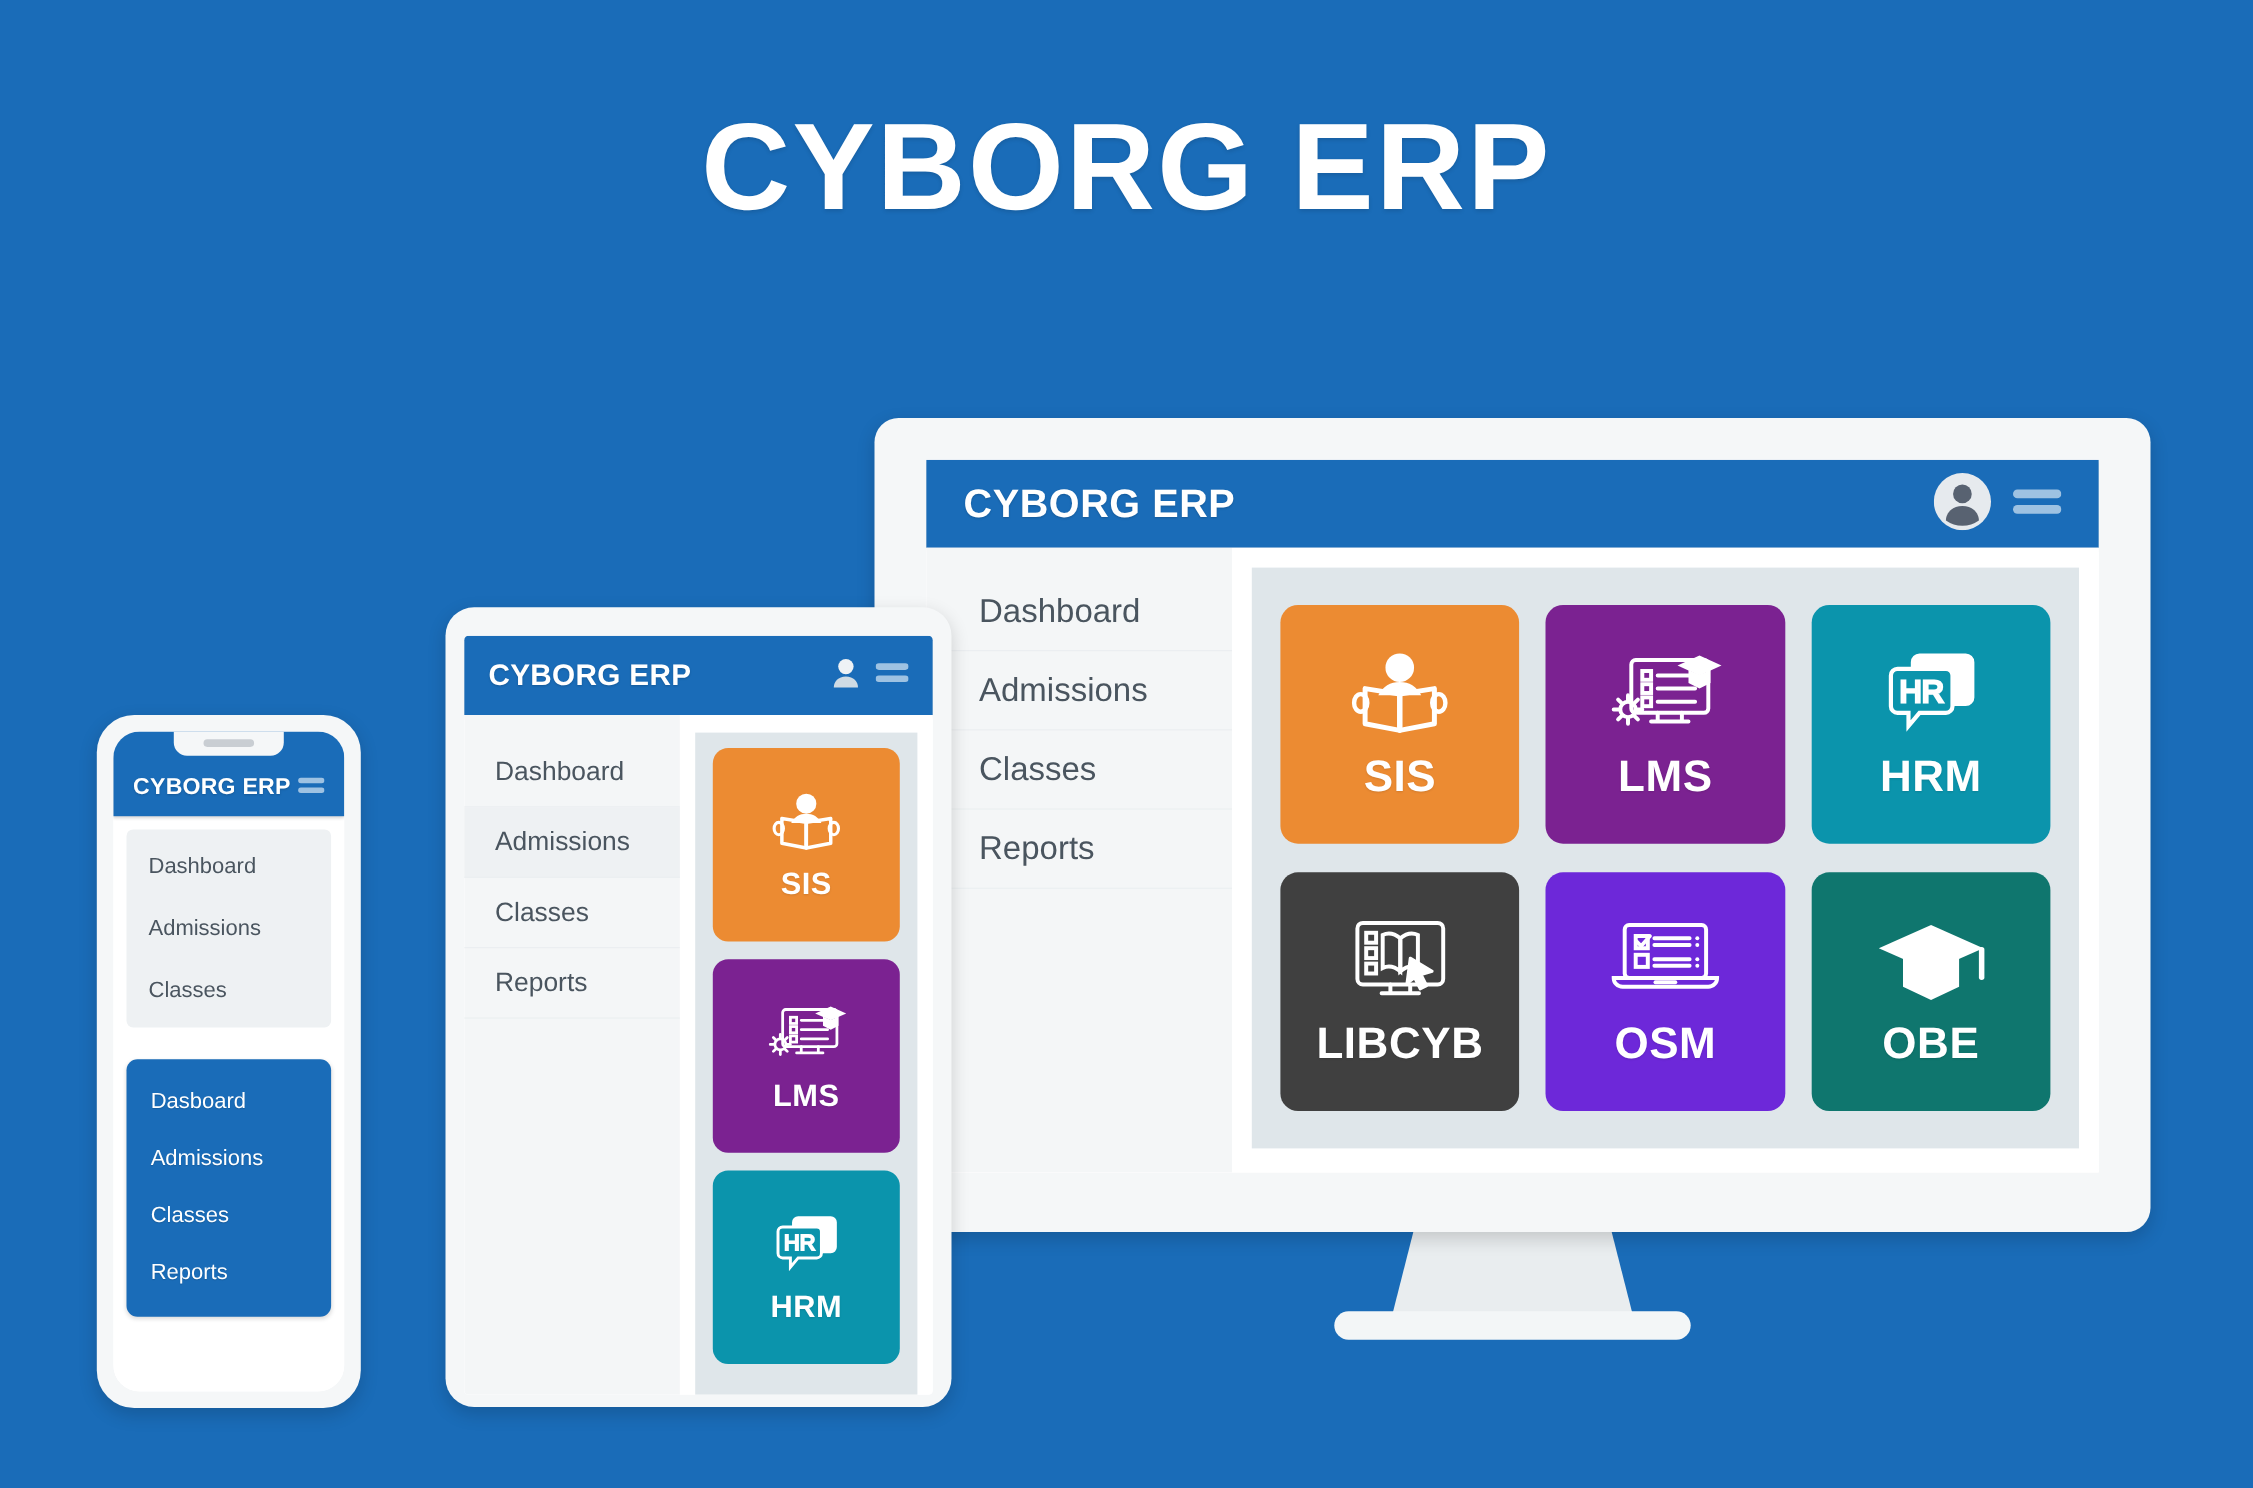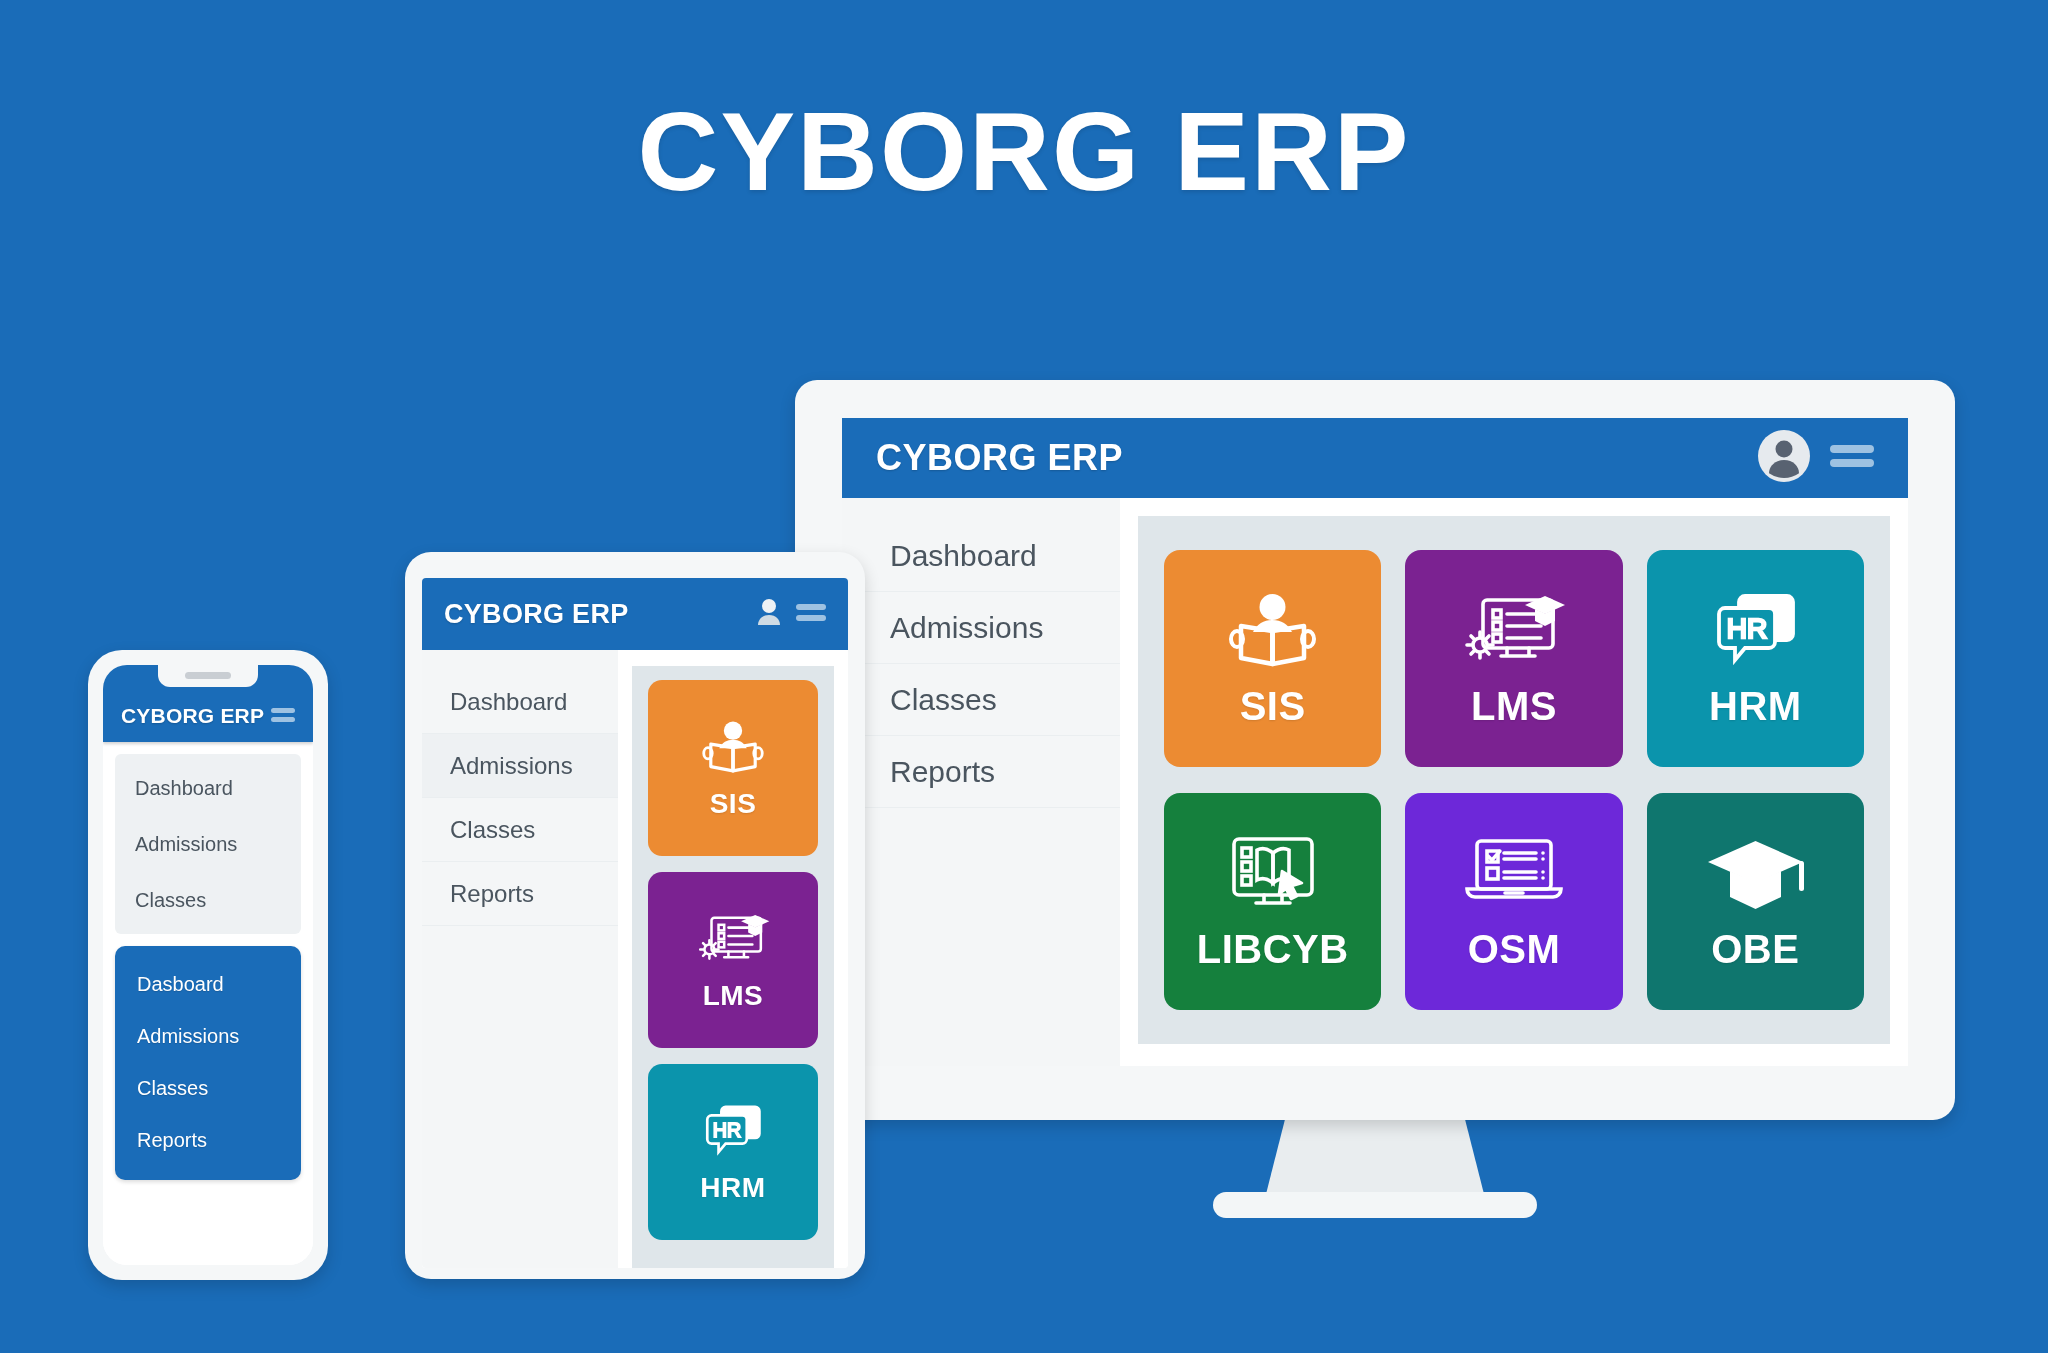--- a/index.html
+++ b/index.html
@@ -120,21 +120,21 @@
     width:46px; height:7px; background:#c9ced3; border-radius:4px;
   }
   #phone-topbar .brand {
     color:#fff; font-size:21px; font-weight:bold; letter-spacing:.2px;
     text-shadow:0 1px 2px rgba(0,0,0,.18);
   }
   #phone-body { padding:12px 12px 14px 12px; background:#fff; height:523px; }
   #phone-nav-light { background:#eef1f3; border-radius:6px; padding:6px 0; }
   .ph-nav-item { height:56px; display:flex; align-items:center; padding-left:20px; font-size:20px; color:#4a555f; }
   #phone-nav-blue {
-    margin-top:12px; background:#1a6cb8; border-radius:10px; padding:12px 0 14px 0;
+    margin-top:29px; background:#1a6cb8; border-radius:10px; padding:12px 0 14px 0;
     box-shadow:0 2px 4px rgba(0,0,0,.14);
   }
   .ph-nav-blue-item {
     height:52px; display:flex; align-items:center; padding-left:22px;
     font-size:20px; color:#ffffff; text-shadow:0 1px 1px rgba(0,0,0,.15);
   }
 
   
   .tile {
     border-radius:16px; display:flex; flex-direction:column;
@@ -252,21 +252,21 @@
             <span class="tile-ico">
               <svg viewBox="0 0 105 90" width="105" height="90" fill="none" stroke="#fff" stroke-width="3.8">
                 <path d="M42 8h42a6 6 0 0 1 6 6v32a6 6 0 0 1-6 6H42a6 6 0 0 1-6-6V14a6 6 0 0 1 6-6z" fill="#fff" stroke="#fff"></path>
                 <path d="M22 20h44a6 6 0 0 1 6 6v28a6 6 0 0 1-6 6H42l-10 12V60h-10a6 6 0 0 1-6-6V26a6 6 0 0 1 6-6z" fill="#0b94ac" stroke="#fff"></path>
                 <text x="44" y="50" font-family="Liberation Sans, sans-serif" font-size="28" fill="none" stroke="#fff" stroke-width="2.6" text-anchor="middle">HR</text>
               </svg>
             </span>
             <span class="tile-label">HRM</span>
           </div>
 
-          <div class="tile" style="background:#15803d">
+          <div class="tile" style="background:#404040">
             <span class="tile-ico">
               <svg viewBox="0 0 105 90" width="105" height="90" fill="none" stroke="#fff" stroke-width="3.6">
                 <rect x="14" y="8" width="78" height="56" rx="5"></rect>
                 <path d="M44 64v8M62 64v8M36 72h34" stroke-linecap="round"></path>
                 <rect x="22" y="17" width="9" height="9"></rect>
                 <rect x="22" y="31" width="9" height="9"></rect>
                 <rect x="22" y="45" width="9" height="9"></rect>
                 <path d="M53 22v32M53 22c-6-5-12-5-16-3v30c4-2 10-2 16 3z"></path>
                 <path d="M53 22c6-5 12-5 16-3v30c-4-2-10-2-16 3z"></path>
                 <path d="M62 40 82 52 72 55l5 10-6 3-5-10-7 5z" fill="#fff" stroke="#fff" stroke-width="2.6" stroke-linejoin="round"></path>

